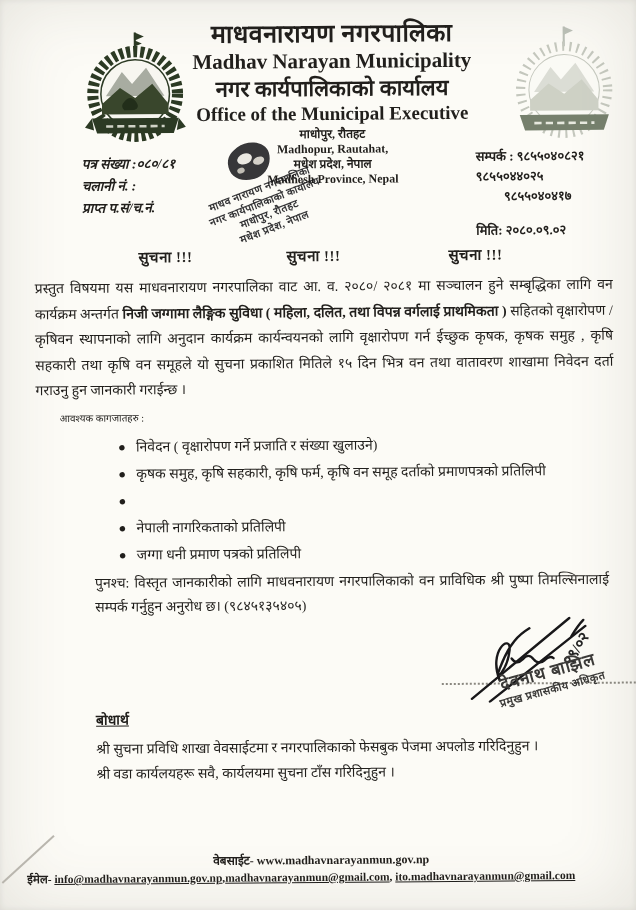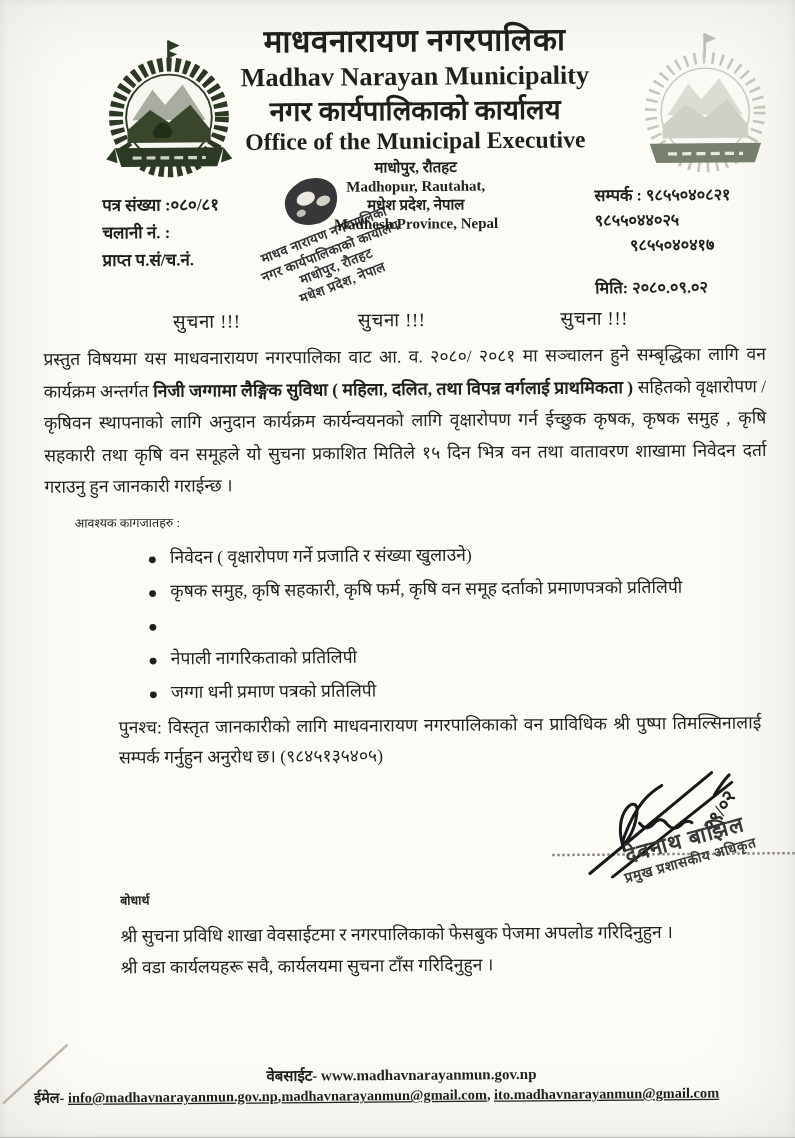--- a/index.html
+++ b/index.html
@@ -19,54 +19,54 @@
   .t-np{font-size:25px;font-weight:bold;letter-spacing:.5px;}
   .t-en{font-size:21px;font-weight:bold;margin-top:2px;}
   .t-np2{font-size:22px;font-weight:bold;margin-top:3px;}
   .t-en2{font-size:19px;font-weight:bold;margin-top:2px;}
   .addr{font-size:12px;font-weight:bold;line-height:15px;margin-top:3px;}
 
   .emblem{left:82px;top:30px;width:112px;height:116px;}
   .emblem-faded{left:510px;top:26px;width:114px;height:122px;opacity:.8;}
 
   
-  .ref-block{left:84px;top:152px;font-size:13.5px;font-weight:bold;line-height:22px;white-space:nowrap;}
+  .ref-block{left:84px;top:152px;font-size:13.5px;font-weight:bold;line-height:22px;white-space:nowrap;font-style:italic;}
   .contact-block{left:478px;top:148px;width:152px;font-size:13px;font-weight:bold;line-height:20px;}
   .contact-block .l3{padding-left:28px;}
   .contact-block .date{margin-top:14px;}
 
   
   .round-stamp{left:172px;top:138px;width:178px;transform:rotate(-21deg);opacity:.88;text-align:center;}
   .round-stamp .face{margin:0 auto;display:block;}
   .round-stamp .sl{font-size:10.5px;font-weight:bold;letter-spacing:.4px;line-height:13.5px;color:#17171a;white-space:nowrap;}
 
   
   .notice-1{left:140px;top:245px;}
   .notice-2{left:288px;top:245px;}
   .notice-3{left:450px;top:245px;}
-  .notice{font-size:15px;font-weight:normal;letter-spacing:.5px;}
+  .notice{font-size:15px;font-weight:bold;letter-spacing:.5px;}
 
   .body-par{left:36px;top:274px;width:578px;font-size:14px;line-height:25.5px;text-align:justify;}
   .docs-heading{left:60px;top:409px;font-size:10px;}
   .docs-list{left:118px;top:436px;width:480px;font-size:14px;}
   .docs-list .li{display:flex;margin-bottom:8px;line-height:19px;}
   .docs-list .dot{width:18px;font-size:13px;}
   .postscript{left:94px;top:570px;width:514px;font-size:14px;line-height:24px;text-align:justify;}
 
   
   .dotline{left:440px;top:684px;width:194px;border-top:2px dotted #8a8880;height:0;}
   .sig-svg{left:452px;top:608px;}
   .sig-date{left:556px;top:640px;transform:rotate(-58deg);font-size:15px;font-weight:bold;color:#242424;}
   .name-stamp{left:458px;top:664px;transform:rotate(-15deg);color:#3b3a38;text-align:center;width:180px;}
   .name-stamp .nm{font-size:17px;font-weight:bold;letter-spacing:1px;line-height:20px;}
   .name-stamp .ttl{font-size:11px;font-weight:bold;letter-spacing:.5px;line-height:14px;}
 
   
   .cc-block{left:94px;top:706px;font-size:14px;line-height:25px;}
-  .cc-heading{font-weight:bold;font-size:10px;margin-bottom:4px;display:inline-block;}
+  .cc-heading{font-weight:bold;font-size:14px;text-decoration:underline;margin-bottom:4px;display:inline-block;}
 
   
   .footer-web{left:0;top:851px;width:636px;text-align:center;font-size:12px;font-weight:bold;}
   .footer-mail{left:24px;top:869px;width:600px;font-size:11.5px;font-weight:bold;line-height:16px;}
   .link{text-decoration:underline;}
   .corner-artifact{left:-10px;top:856px;width:70px;height:2px;background:#b9b6ae;transform:rotate(-42deg);}
 </style>
 </head>
 <body>
 

